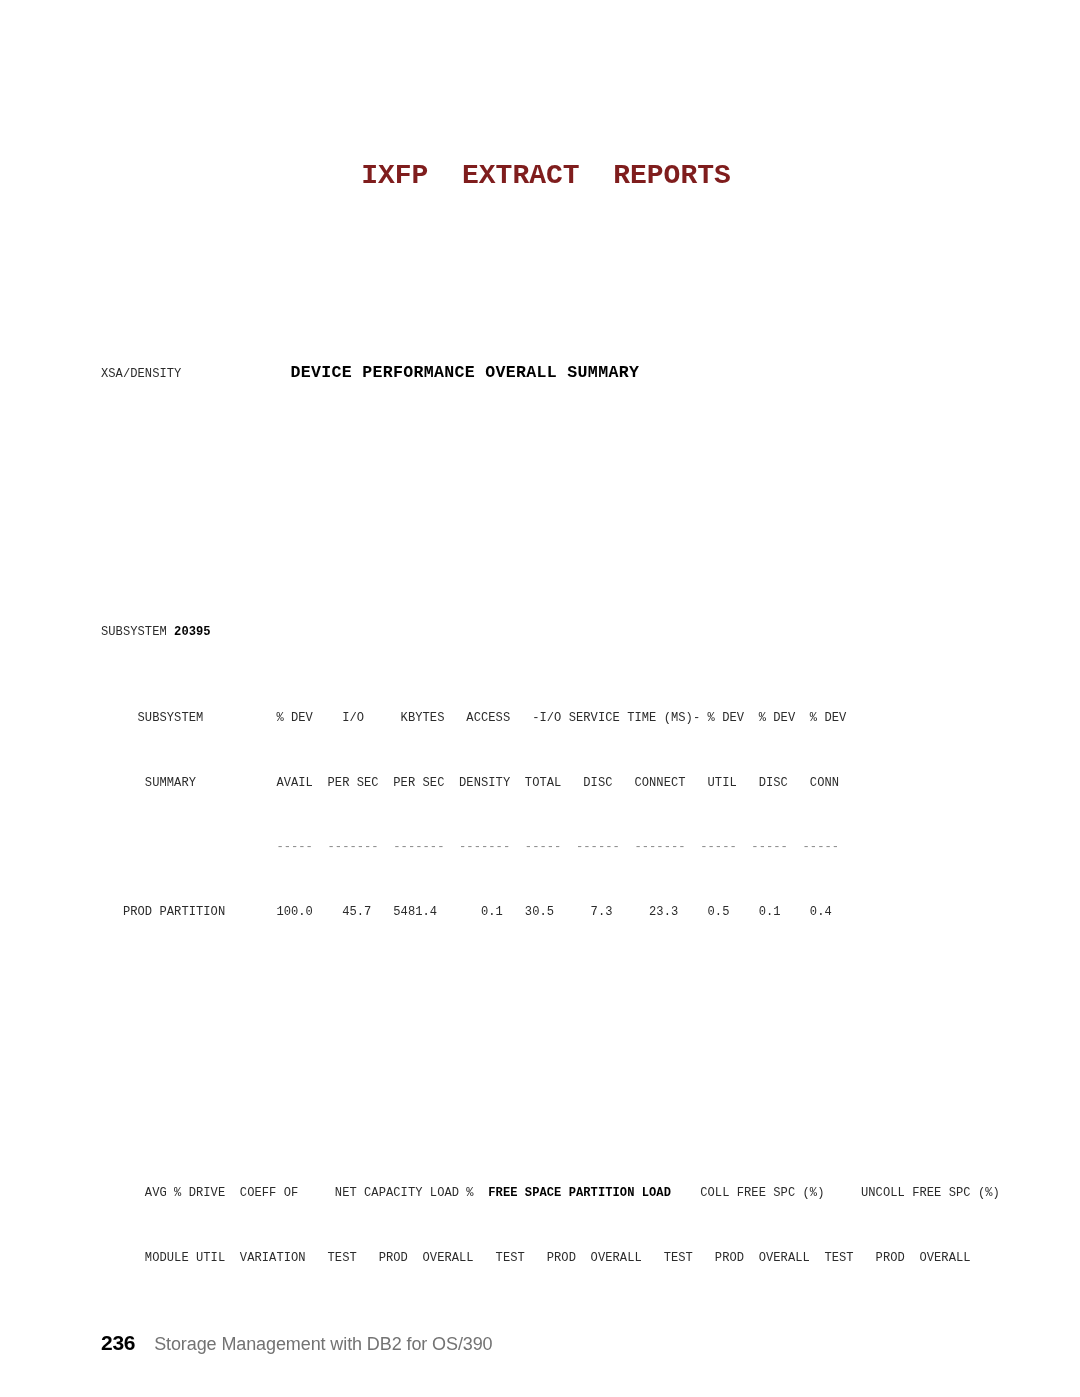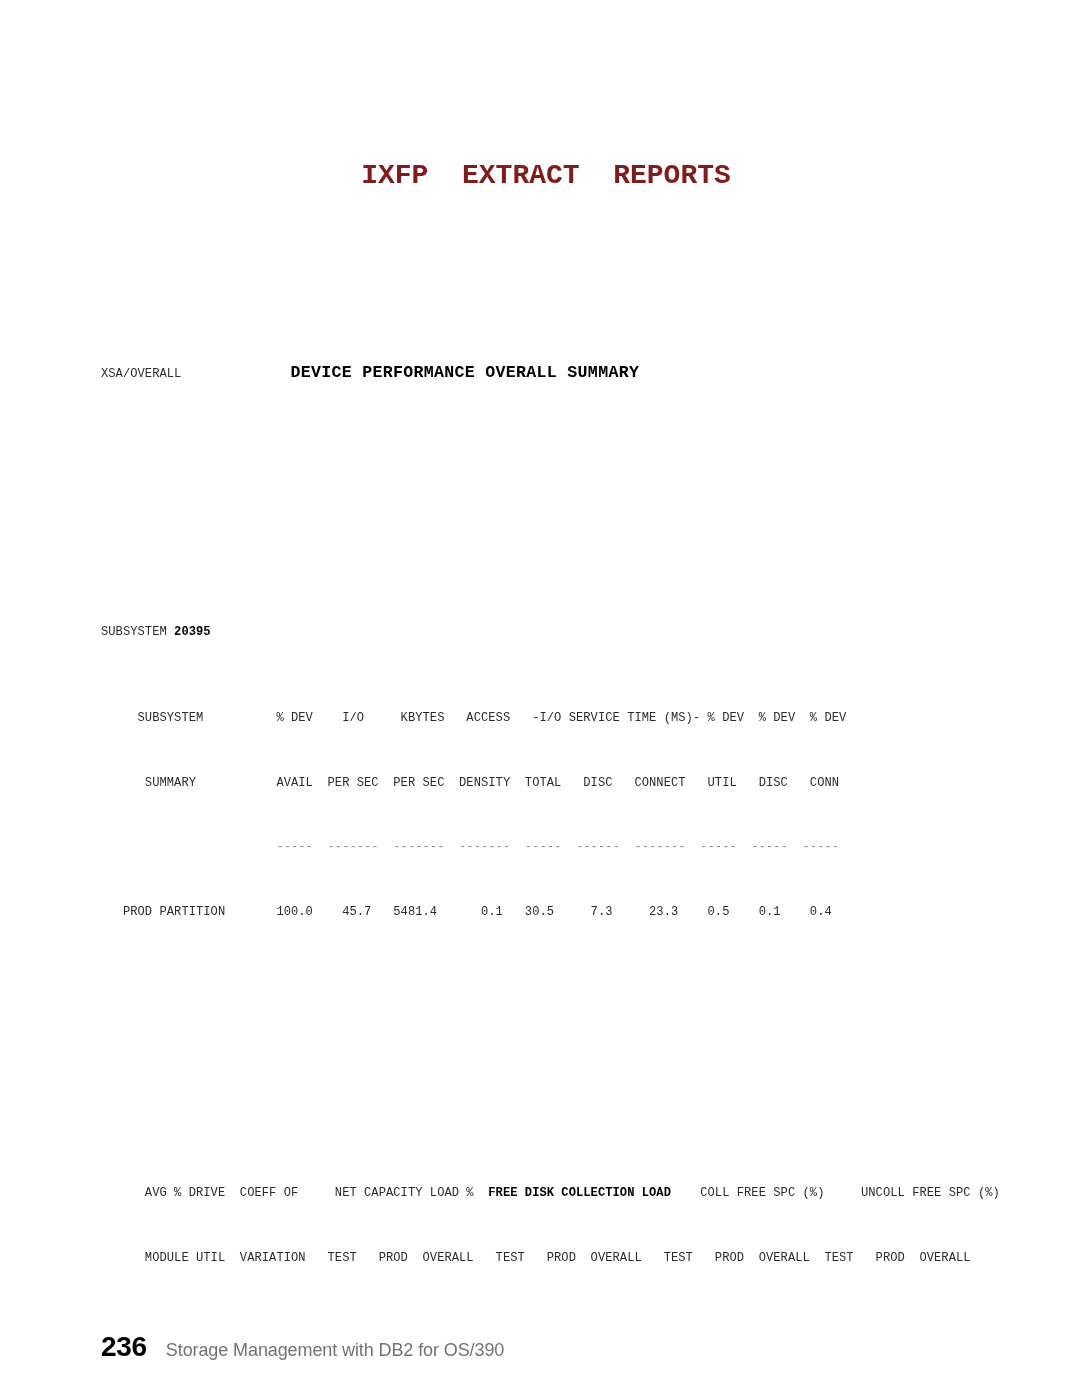--- a/index.html
+++ b/index.html
@@ -69,21 +69,21 @@
   
   .footer {
     position: absolute;
     left: 101px;
     top: 1331px;
     display: flex;
     align-items: baseline;
     font-family: "Liberation Sans", sans-serif;
   }
   .footer .pageno {
-    font-size: 28px;
+    font-size: 21px;
     font-weight: bold;
     color: #000000;
     margin-right: 19px;
     letter-spacing: -0.3px;
   }
   .footer .booktitle {
     font-size: 18px;
     font-weight: normal;
     color: #737373;
     letter-spacing: -0.1px;
@@ -92,39 +92,39 @@
 </head>
 <body>
 
 <div class="page">
 
   <div class="page-title">IXFP  EXTRACT  REPORTS</div>
 
   <div class="report">
 
     
-    <div class="line"><span>XSA/OVERALL</span><span style="display:inline-block;width:1px;"></span><span class="rpt-head" style="margin-left:108px;">DEVICE PERFORMANCE OVERALL SUMMARY</span></div>
+    <div class="line"><span>XSA/DENSITY</span><span style="display:inline-block;width:1px;"></span><span class="rpt-head" style="margin-left:108px;">DEVICE PERFORMANCE OVERALL SUMMARY</span></div>
 
     <div class="line blank"></div>
     <div class="line blank"></div>
 
     
     <div class="line"><span>SUBSYSTEM </span><b class="bold">20395</b></div>
 
     <div class="line">     SUBSYSTEM          % DEV    I/O     KBYTES   ACCESS   -I/O SERVICE TIME (MS)- % DEV  % DEV  % DEV</div>
     <div class="line">      SUMMARY           AVAIL  PER SEC  PER SEC  DENSITY  TOTAL   DISC   CONNECT   UTIL   DISC   CONN</div>
     <div class="line dash">                        -----  -------  -------  -------  -----  ------  -------  -----  -----  -----</div>
     <div class="line">   PROD PARTITION       100.0    45.7   5481.4      0.1   30.5     7.3     23.3    0.5    0.1    0.4</div>
 
     <div class="line blank"></div>
 
 
     <div class="line blank"></div>
 
-    <div class="line"><span>      AVG % DRIVE  COEFF OF     NET CAPACITY LOAD %  </span><b class="bold">FREE DISK COLLECTION LOAD</b><span>    COLL FREE SPC (%)     UNCOLL FREE SPC (%)</span></div>
+    <div class="line"><span>      AVG % DRIVE  COEFF OF     NET CAPACITY LOAD %  </span><b class="bold">FREE SPACE PARTITION LOAD</b><span>    COLL FREE SPC (%)     UNCOLL FREE SPC (%)</span></div>
     <div class="line">      MODULE UTIL  VARIATION   TEST   PROD  OVERALL   TEST   PROD  OVERALL   TEST   PROD  OVERALL  TEST   PROD  OVERALL</div>
     
     
 
     
     
     
 
     
     

